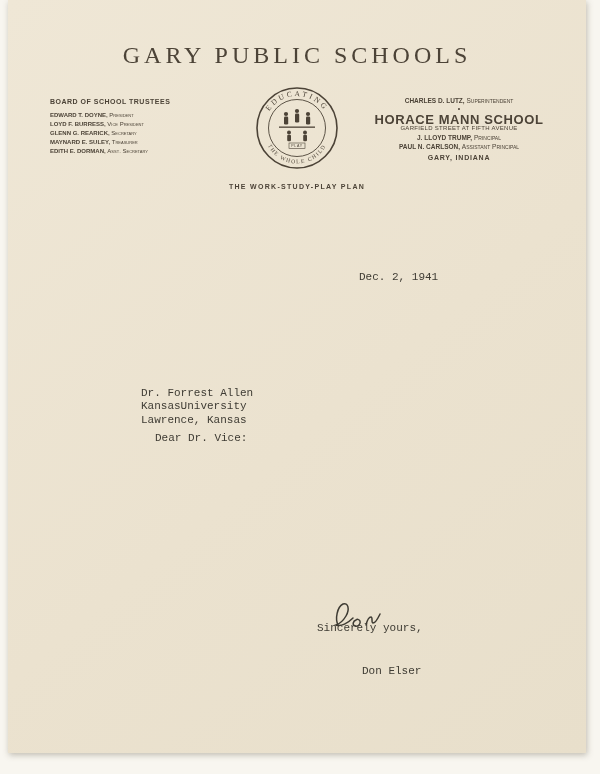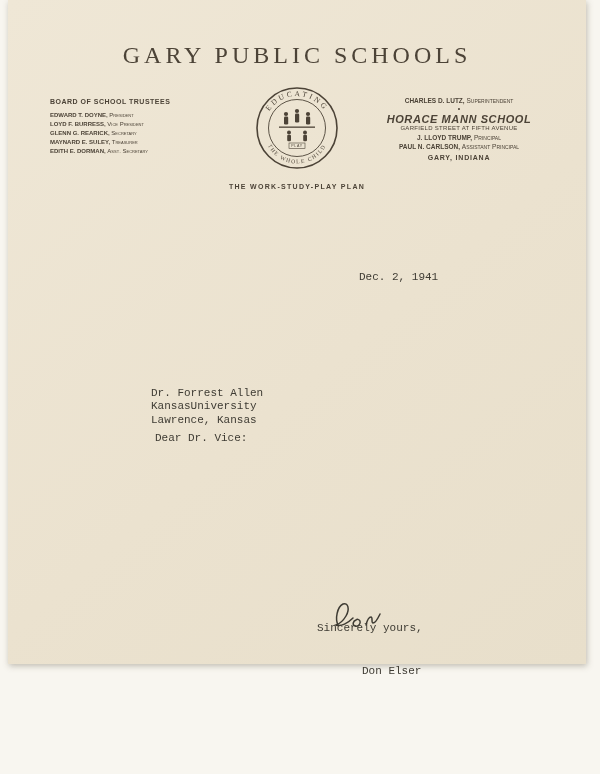--- a/index.html
+++ b/index.html
@@ -3,21 +3,21 @@
 <meta charset="utf-8">
 <style>
   html,body{margin:0;padding:0;}
   body{
     width:600px;height:774px;position:relative;
     background:#f8f6f0;
     font-family:"Liberation Sans", sans-serif;
     overflow:hidden;
   }
   .paper{
-    position:absolute;left:8px;top:0;width:578px;height:664px;
+    position:absolute;left:8px;top:0;width:578px;height:753px;
     background:linear-gradient(140deg,#efe7d6 0%,#ebe2cf 55%,#e8dfcb 100%);
     box-shadow:1px 2px 6px rgba(90,80,60,.35);
   }
   
   .school-name{
     position:absolute;left:0;right:0;top:42px;margin:0;
     text-align:center;
     font-family:"Liberation Serif", serif;
     font-weight:400;font-size:24px;letter-spacing:4px;
     color:#4c4337;
@@ -39,31 +39,31 @@
   .tagline{
     margin-top:9px;font-size:7px;font-weight:bold;letter-spacing:1.3px;white-space:nowrap;
   }
   .right-col{
     position:absolute;right:22px;top:96px;width:210px;text-align:center;
     color:#4c4337;font-size:6.5px;line-height:9px;
   }
   .right-col .nm{font-weight:bold;}
   .right-col .tt{font-variant:small-caps;}
   .right-col .bullet{font-size:7px;line-height:8px;}
-  .right-col .school{font-weight:bold;font-size:11px;letter-spacing:.6px;margin-top:2px;font-style:italic;}
+  .right-col .school{font-weight:bold;font-size:13px;letter-spacing:.6px;margin-top:2px;}
   .right-col .street{font-size:6px;letter-spacing:.3px;}
   .right-col .city{font-weight:bold;font-size:7px;letter-spacing:.8px;margin-top:2px;}
   
   .typed{
     font-family:"Liberation Mono","DejaVu Sans Mono", monospace;
     font-size:11px;line-height:13.4px;color:#3e3b33;
     position:absolute;white-space:pre-wrap;margin-top:32px;
   }
   .date{left:351px;top:239px;}
-  .recipient{left:143px;top:355px;}
+  .recipient{left:133px;top:355px;}
   .salutation{left:147px;top:400px;}
   .para1{left:147px;top:423px;width:360px;}
   .para2{left:147px;top:528px;width:360px;}
   .closing{left:309px;top:590px;}
   .signed-name{left:306px;top:633px;padding-left:48px;}
   .signature{position:absolute;left:320px;top:599px;}
 </style>
 </head>
 <body>
 

